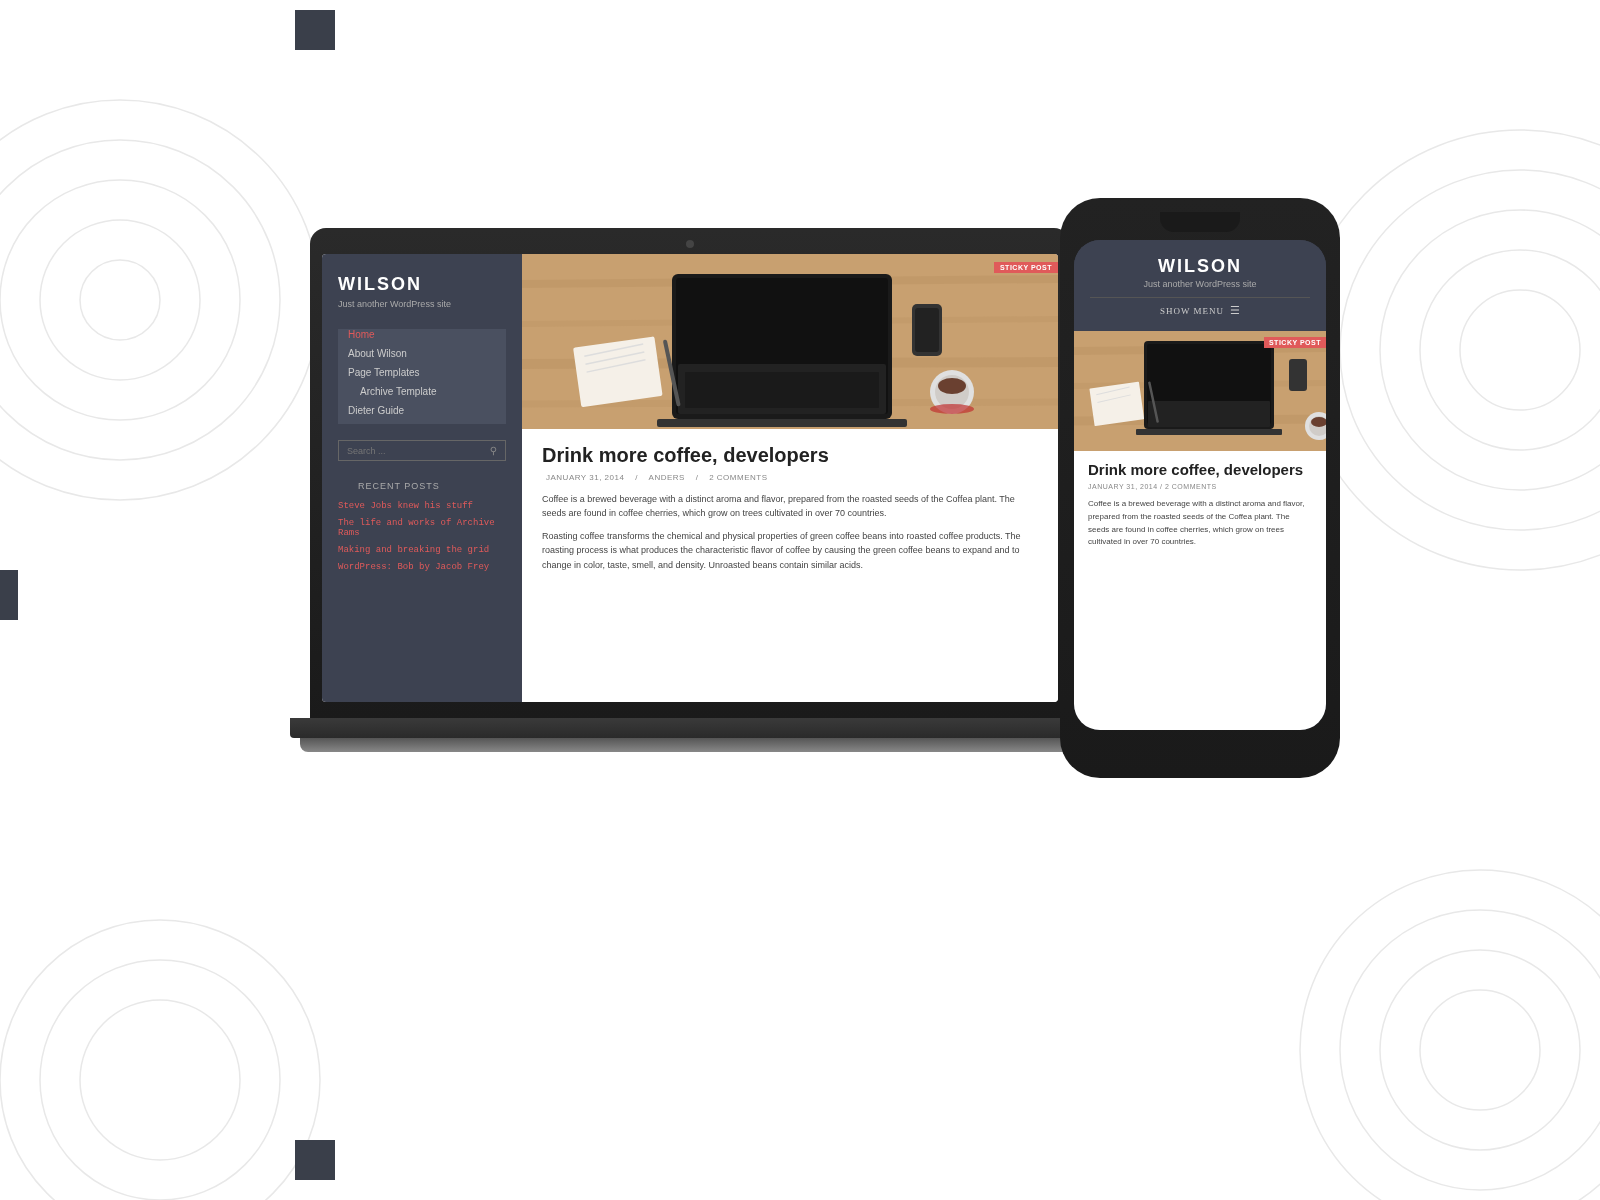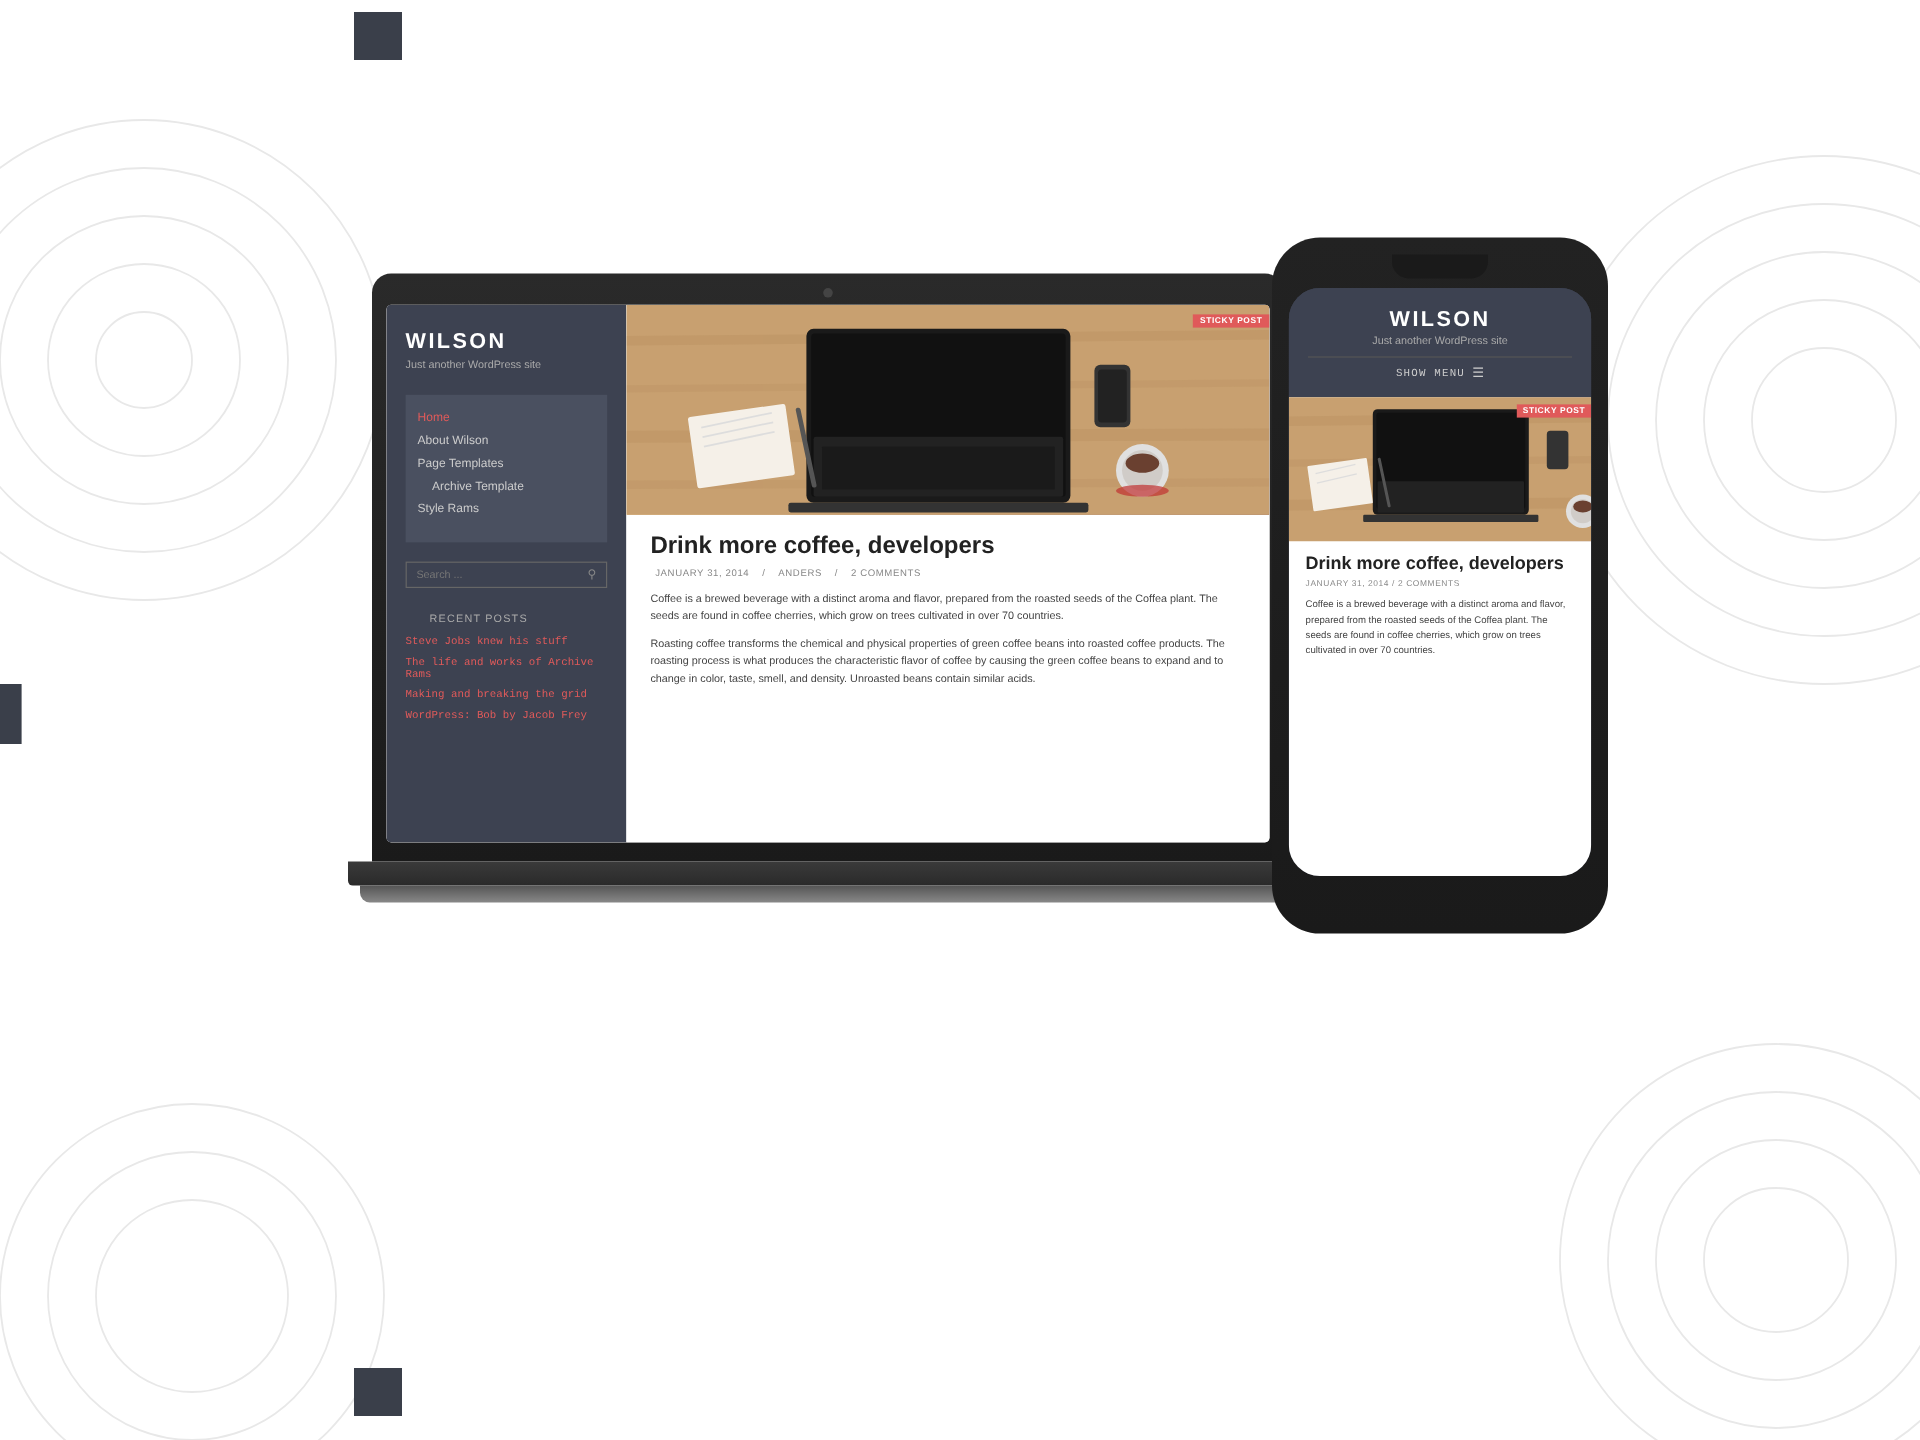--- a/index.html
+++ b/index.html
@@ -99,21 +99,21 @@
 
     .ls-tagline {
       font-size: 9px;
       color: #aaa;
       margin-bottom: 20px;
       font-family: Arial, sans-serif;
     }
 
     .ls-nav {
       background: #4a5060;
-      padding: 14px 10px;
+      padding: 0 10px;
       margin-bottom: 16px;
     }
 
     .ls-nav-item {
       font-size: 10px;
       font-family: Arial, sans-serif;
       color: #ccc;
       margin-bottom: 8px;
       cursor: pointer;
     }
@@ -299,21 +299,21 @@
       align-items: center;
       justify-content: center;
       gap: 6px;
       padding: 6px 0;
       border-top: 1px solid #555;
     }
 
     .ps-menu-text {
       font-size: 9px;
       color: #ccc;
-      font-family: Liberation Mono, monospace;
+      font-family: Liberation Serif, serif;
       letter-spacing: 1px;
     }
 
     .ps-menu-icon {
       color: #ccc;
       font-size: 11px;
     }
 
     .ps-main {
       flex: 1;
@@ -418,21 +418,21 @@
 
         <div class="ls-sidebar">
           <div class="ls-logo">WILSON</div>
           <div class="ls-tagline">Just another WordPress site</div>
 
           <div class="ls-nav">
             <div class="ls-nav-item active">Home</div>
             <div class="ls-nav-item">About Wilson</div>
             <div class="ls-nav-item">Page Templates</div>
             <div class="ls-nav-item indented">Archive Template</div>
-            <div class="ls-nav-item">Style Rams</div>
+            <div class="ls-nav-item">Dieter Guide</div>
           </div>
 
           <div class="ls-search">
             <input type="text" placeholder="Search ..." style="">
             <span class="ls-search-icon">⚲</span>
           </div>
 
           <div class="ls-recent-title">RECENT POSTS</div>
           <div class="ls-recent-item">Steve Jobs knew his stuff</div>
           <div class="ls-recent-item">The life and works of Archive Rams</div>

